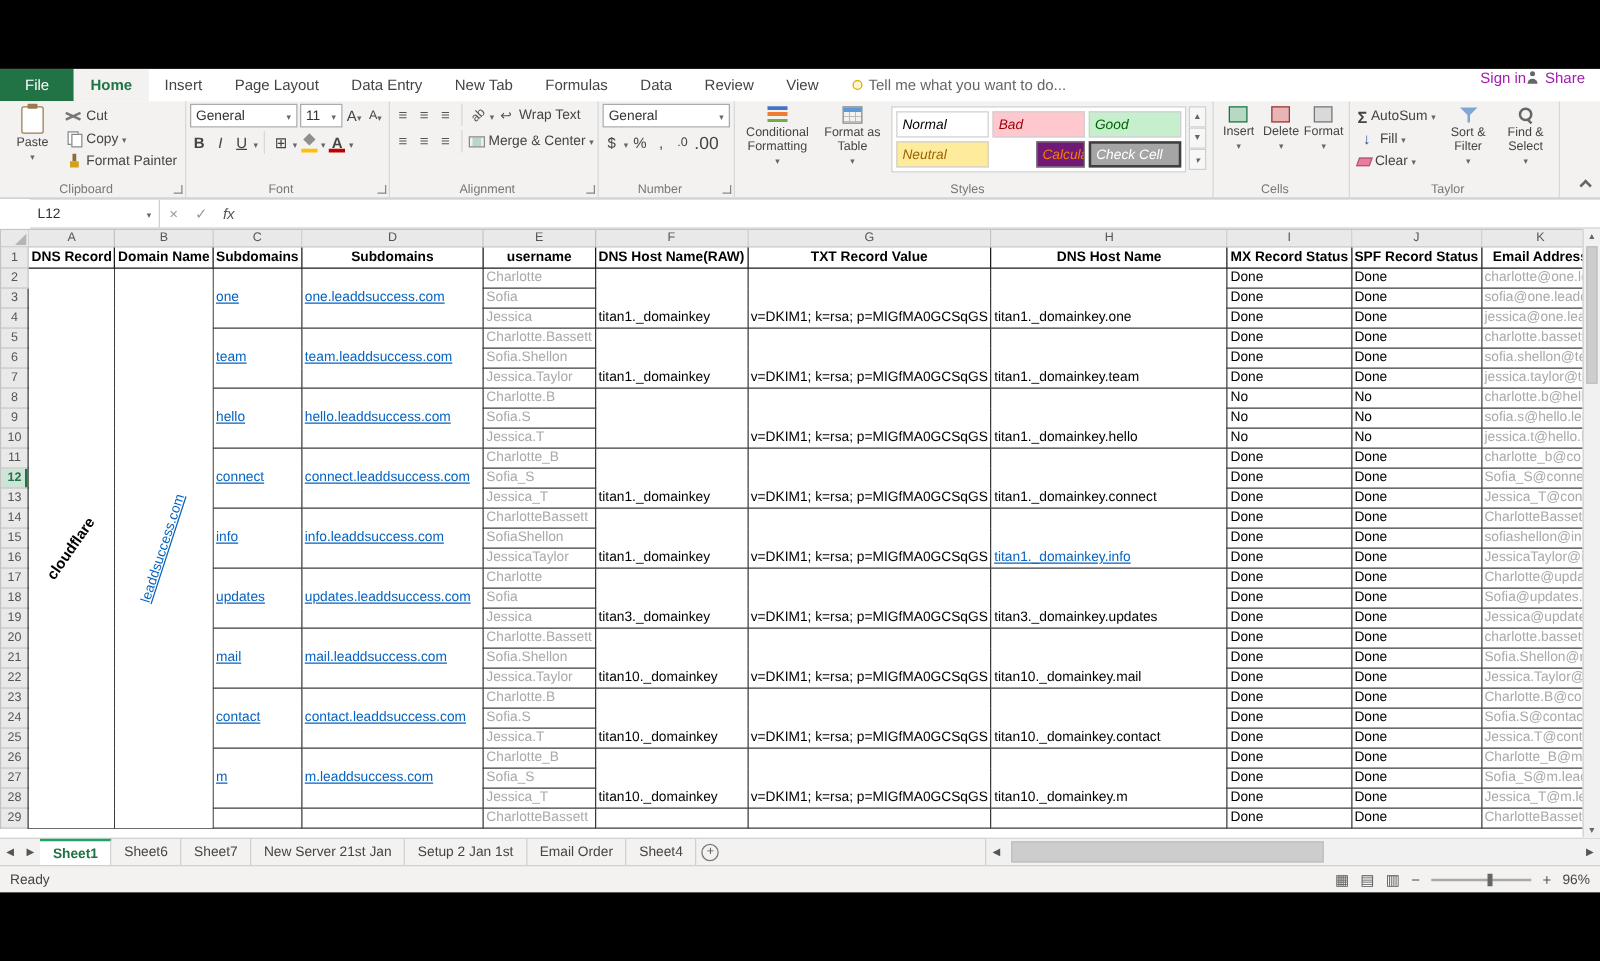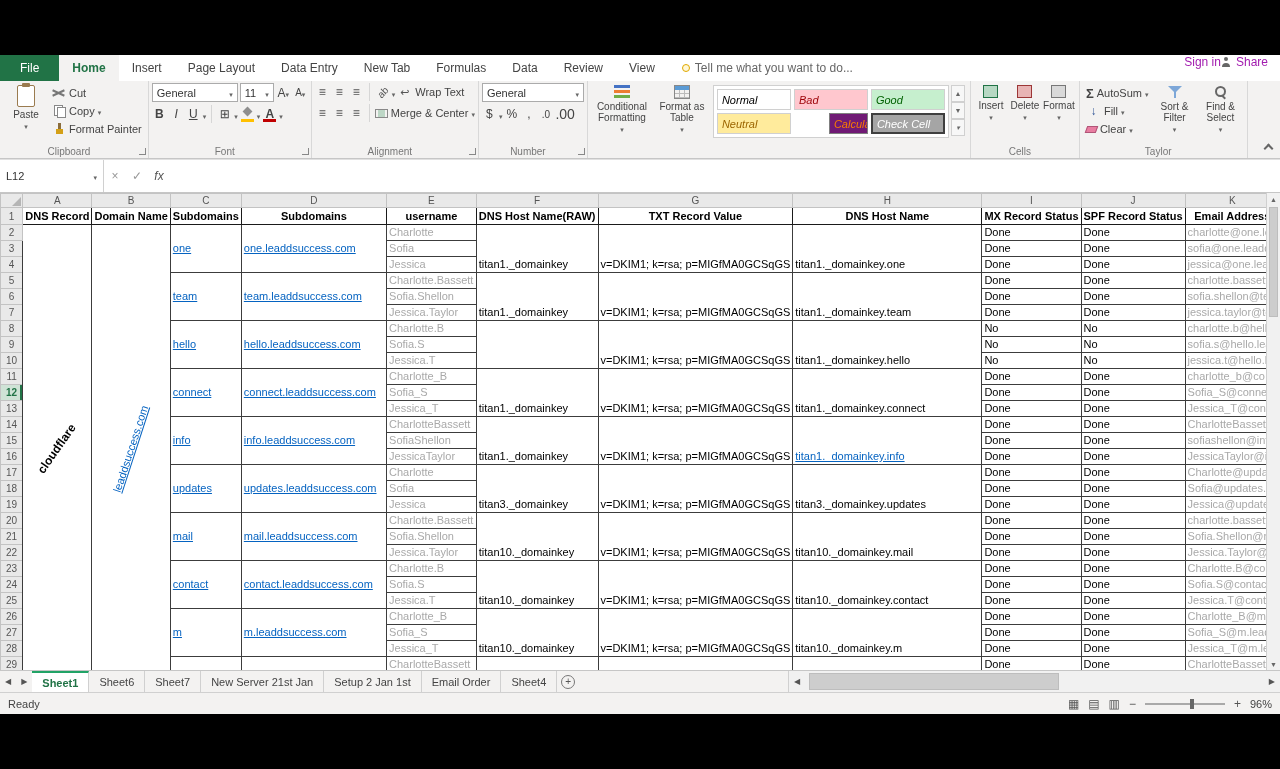--- a/index.html
+++ b/index.html
@@ -83,21 +83,21 @@
   .magic::before { content:""; position:absolute; top:1px; left:1px; width:7px; height:7px; border:2px solid #666; border-radius:50%; }
   .magic::after { content:""; position:absolute; bottom:1px; right:2px; width:5px; height:2px; background:#666; transform:rotate(45deg); }
 
   .gallery-wrap { display:flex; align-items:flex-start; padding:2px;font-style:italic; }
   .gallery { display:grid; grid-template-columns:repeat(3,74px); grid-auto-rows:21px; gap:3px; background:#fff; border:1px solid #d0d0d0; padding:3px; }
   .swatch { display:flex; align-items:center; padding-left:4px; font-size:11px; border:1px solid #d0d0d0; background:#fff; white-space:nowrap; overflow:hidden; }
   .gal-arrows { display:flex; flex-direction:column; width:14px; margin-left:2px; }
   .gal-arrows span { height:17px; display:flex; align-items:center; justify-content:center; font-size:7px; color:#666; border:1px solid #d0d0d0; background:#f7f7f7; }
 
   
-  .fbar { height:34px; flex:none; background:#fff; border-bottom:1px solid #c6c6c6; border-top:1px solid #e1e1e1; display:flex; align-items:stretch; font-size:11px; }
+  .fbar { height:24px; flex:none; background:#fff; border-bottom:1px solid #c6c6c6; border-top:1px solid #e1e1e1; display:flex; align-items:stretch; font-size:11px;margin-left:24px; }
   .namebox { width:104px; border-right:1px solid #d0d0d0; display:flex; align-items:center; padding:0 6px; color:#333; }
   .namebox .dd { margin-left:auto; }
   .fbtn { width:22px; display:flex; align-items:center; justify-content:center; color:#999; font-size:12px; }
   .gl-cancel::after { content:"×"; } .gl-enter::after { content:"✓"; }
   .fxbtn { font-style:italic; color:#555; }
   .finput { flex:1; }
 
   
   .sheet { position:relative; flex:1; background:#fff; overflow:hidden; }
   table { border-collapse:collapse; table-layout:fixed; font-size:11px; }
@@ -315,20 +315,21 @@
               <div class="swatch" style="background: #701a75; color: rgb(250, 125, 0); border-color: rgb(127, 127, 127); margin-left: 35px;">Calculation</div>
               <div class="swatch" style="background: rgb(165, 165, 165); color: rgb(255, 255, 255); border-color: rgb(63, 63, 63); border-width: 2px;">Check Cell</div>
             </div>
           <div class="gal-arrows">
             <span class="gl-up"></span>
             <span class="gl-down"></span>
             <span class="dd"></span>
           </div>
         </div>
       </div>
+      <div class="rg-label">Styles</div>
     </div>
 
     <div class="rgroup">
       <div class="rg-body">
         <div class="bigbtn w34">
           <span class="cellic insic"></span>
           <span class="bigbtn-label">Insert</span>
           <span class="dd"></span>
         </div>
         <div class="bigbtn w34">

